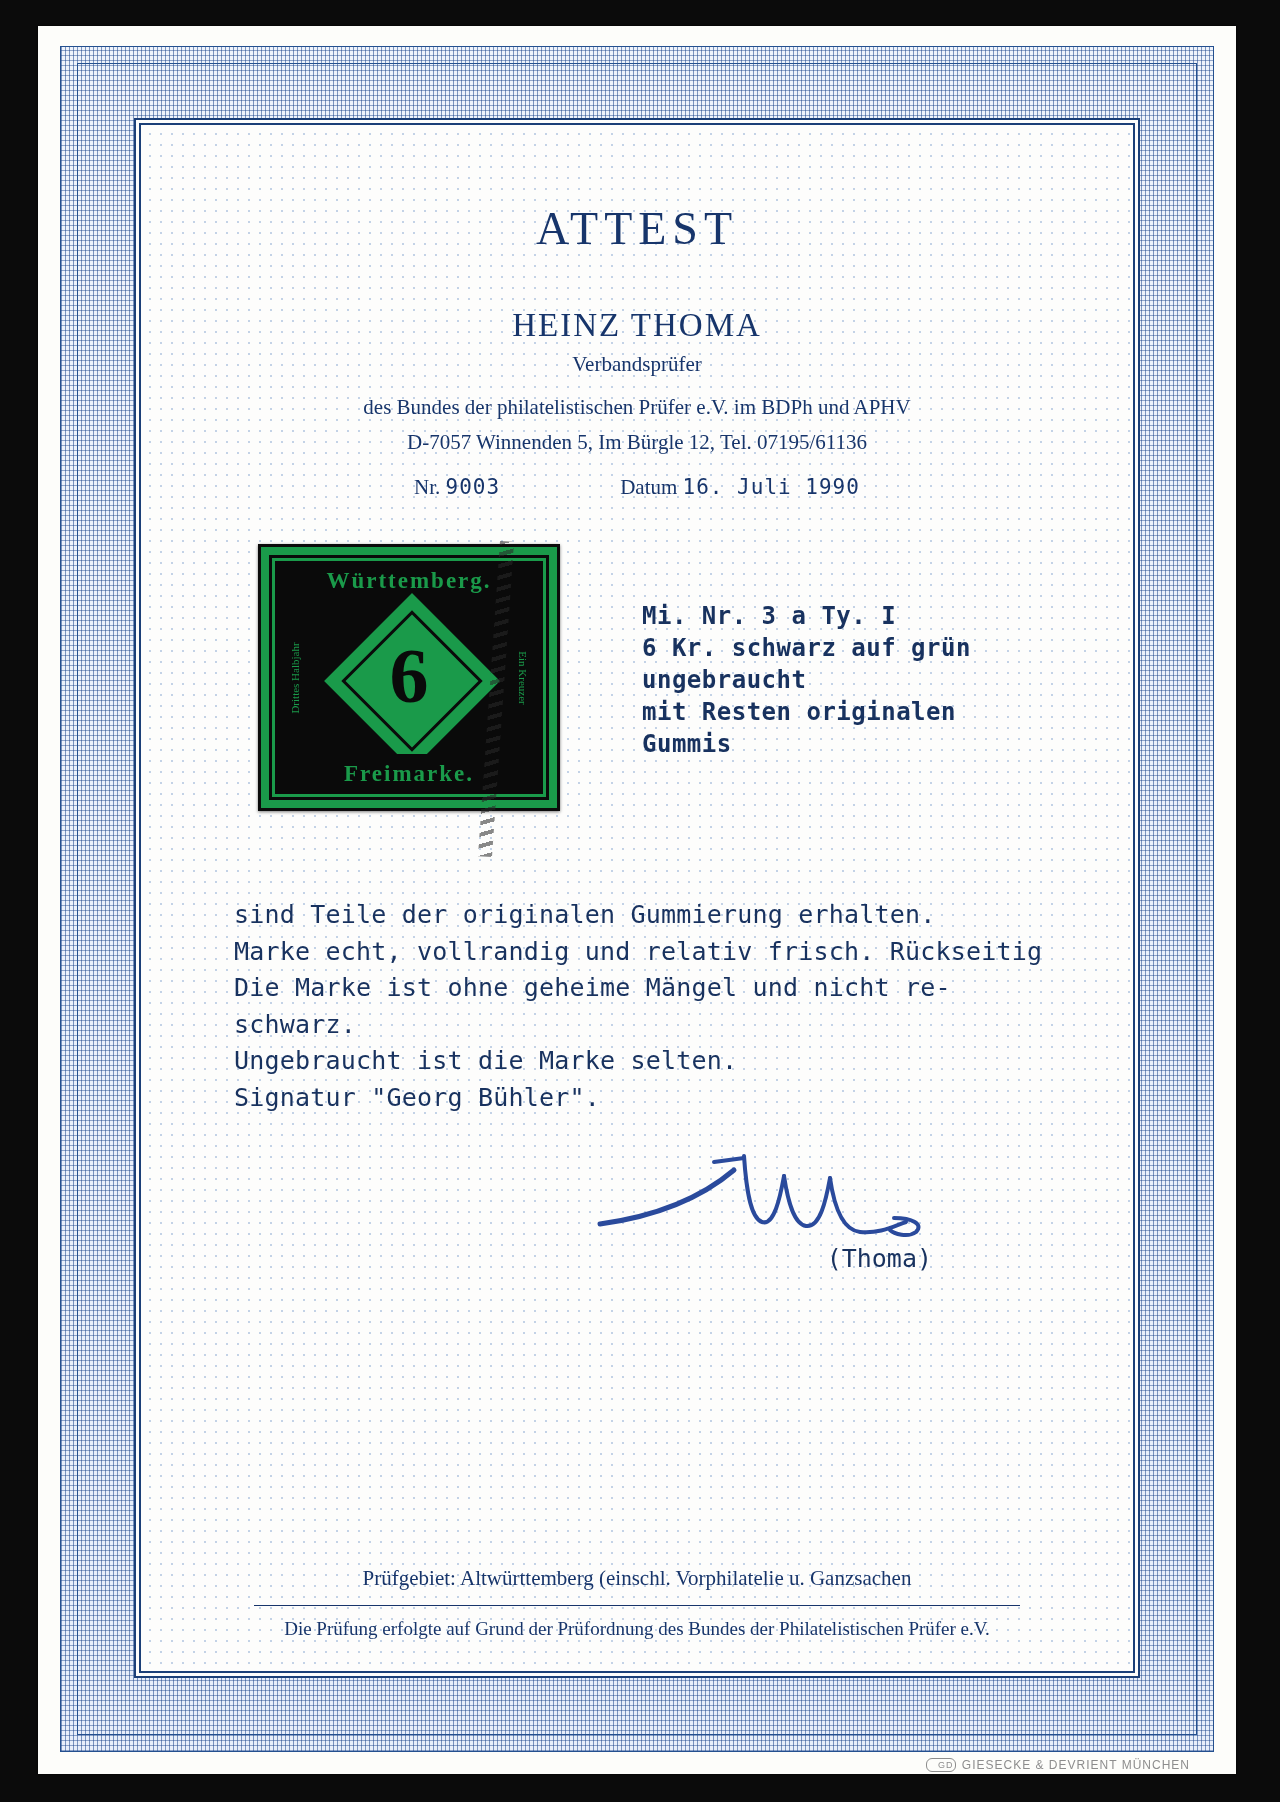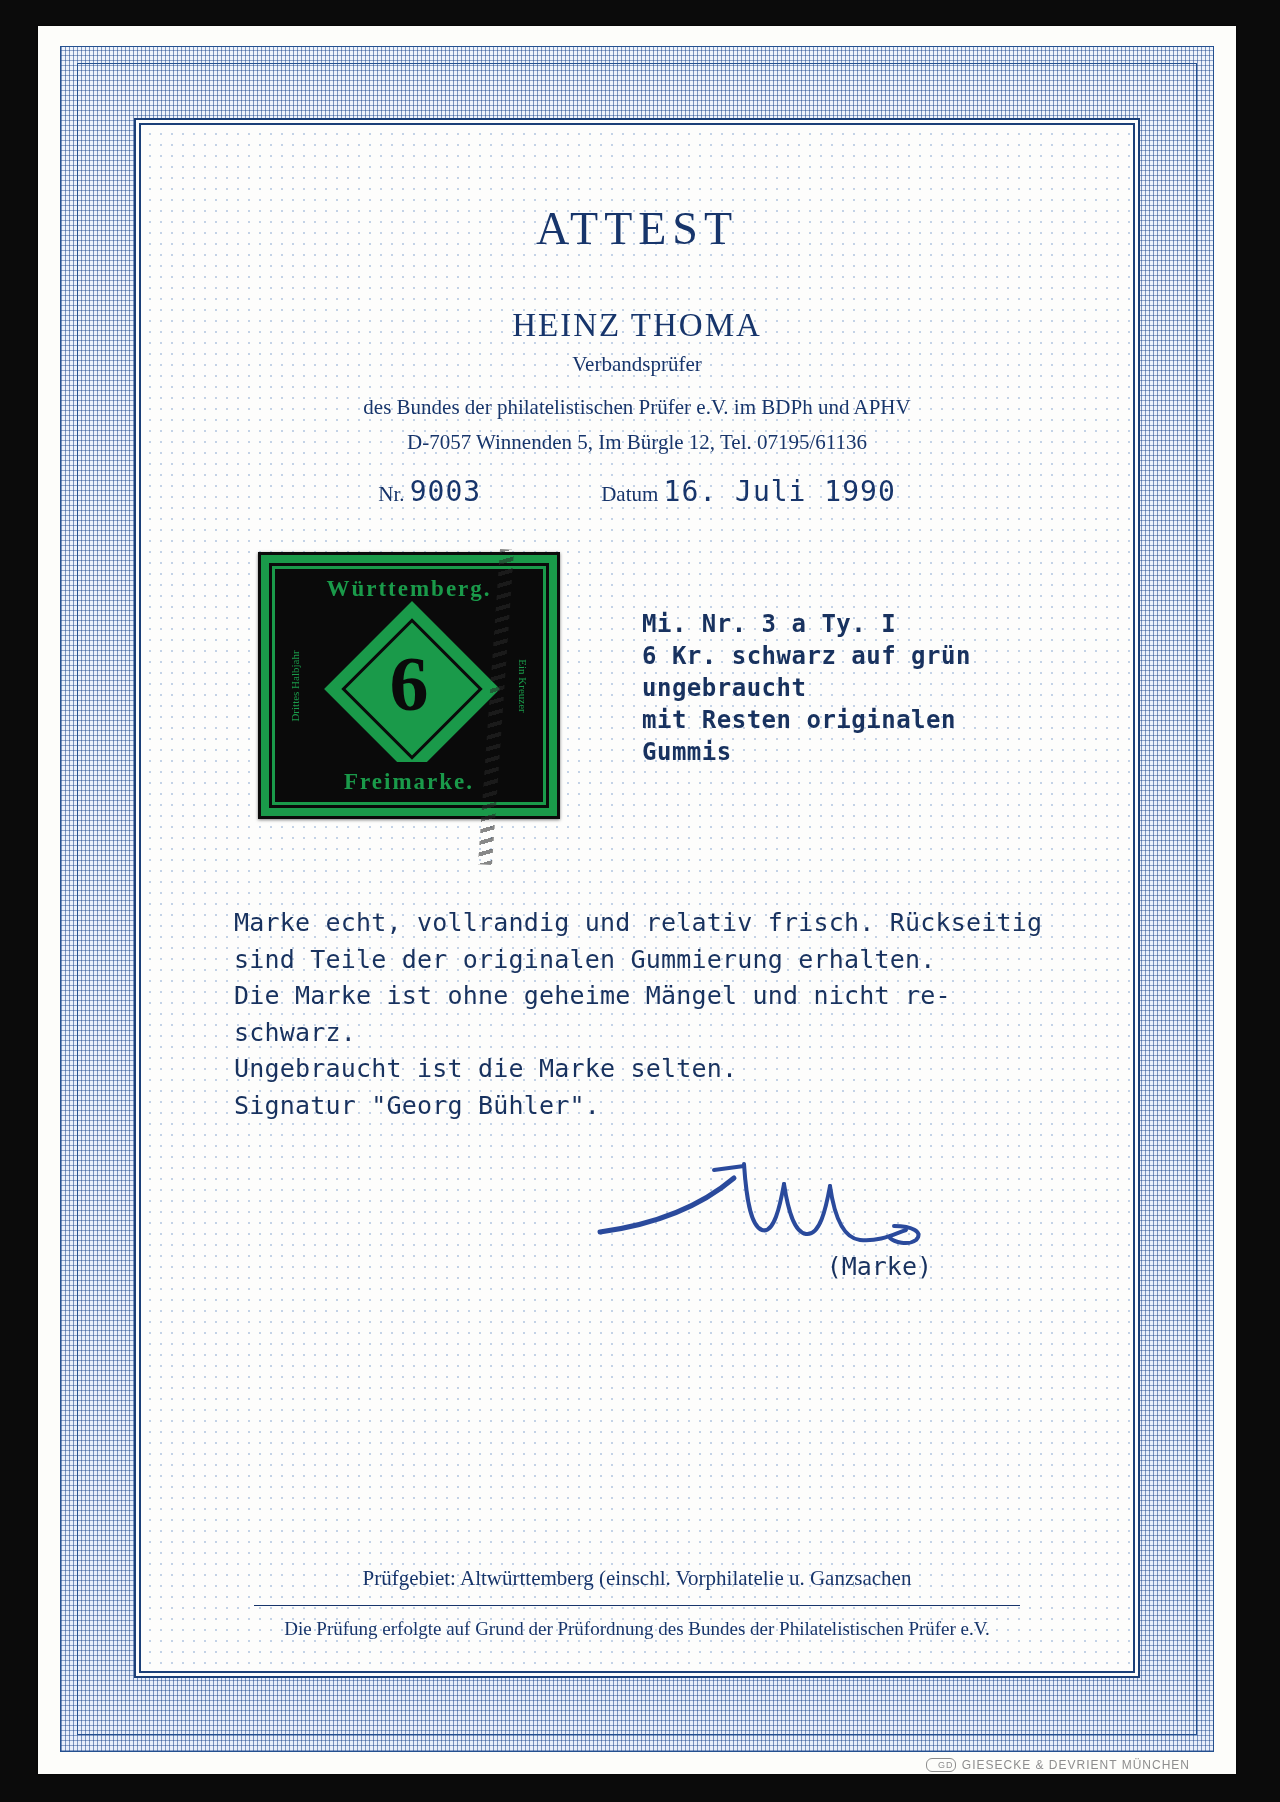--- a/index.html
+++ b/index.html
@@ -54,21 +54,21 @@
   }
   .role{text-align:center;font-size:21px;color:#17356b;margin-top:8px;}
   .assoc{text-align:center;font-size:21px;color:#17356b;margin-top:18px;}
   .addr{text-align:center;font-size:21px;color:#17356b;margin-top:10px;}
 
   .numrow{
     display:flex;justify-content:center;gap:120px;margin-top:20px;color:#17356b;
     font-size:21px;align-items:baseline;
   }
   .numrow .lbl{font-size:21px;}
-  .numrow .val{font-family:"DejaVu Sans Mono",monospace;font-size:28px;letter-spacing:1px;text-align:right;}
+  .numrow .val{font-family:"DejaVu Sans Mono",monospace;font-size:21px;letter-spacing:1px;text-align:right;}
 
   .midsection{display:flex;margin-top:44px;}
   .stampbox{width:332px;margin-left:36px;}
 
   
   .stamp{
     width:302px;height:267px;background:#1a9a4a;position:relative;
     border:3px solid #0b0b0b;box-sizing:border-box;
     box-shadow:0 1px 3px rgba(0,0,0,.5);
   }
@@ -197,42 +197,42 @@
           <div class="descbox">
             <p>Mi. Nr. 3 a Ty. I</p>
             <p>6 Kr. schwarz auf grün</p>
             <p>ungebraucht</p>
             <p>mit Resten originalen</p>
             <p>Gummis</p>
           </div>
         </div>
 
         <div class="body">
+          <p>sind Teile der originalen Gummierung erhalten.</p>
           <p>Marke echt, vollrandig und relativ frisch. Rückseitig</p>
-          <p>sind Teile der originalen Gummierung erhalten.</p>
           <p>Die Marke ist ohne geheime Mängel und nicht re-</p>
           <p>schwarz.</p>
           <p>Ungebraucht ist die Marke selten.</p>
           <p>Signatur "Georg Bühler".</p>
         </div>
 
         <div class="sigwrap">
           <div class="sig">
             <svg width="340" height="130" viewBox="0 0 340 130">
               <g fill="none" stroke="#2a4a9c" stroke-width="4" stroke-linecap="round">
                 <path d="M6 98 C 50 92, 100 78, 140 44" stroke-width="5"></path>
                 <path d="M120 36 L 150 32"></path>
                 <path d="M150 30 C 152 60, 156 92, 168 96 C 180 100, 186 72, 190 50"></path>
                 <path d="M190 50 C 194 76, 200 98, 212 100 C 226 102, 232 74, 236 52"></path>
                 <path d="M236 52 C 240 80, 248 104, 266 106 C 286 108, 300 100, 312 96"></path>
                 <path d="M300 92 C 318 92, 330 98, 322 106 C 314 112, 300 108, 296 104"></path>
               </g>
             </svg>
           </div>
-          <div class="sigcaption">(Marke)</div>
+          <div class="sigcaption">(Thoma)</div>
         </div>
 
         <div class="footer">
           <div class="f1">Prüfgebiet: Altwürttemberg (einschl. Vorphilatelie u. Ganzsachen</div>
           <div class="sep"></div>
           <div class="f2">Die Prüfung erfolgte auf Grund der Prüfordnung des Bundes der Philatelistischen Prüfer e.V.</div>
         </div>
 
       </div>
     </div>

